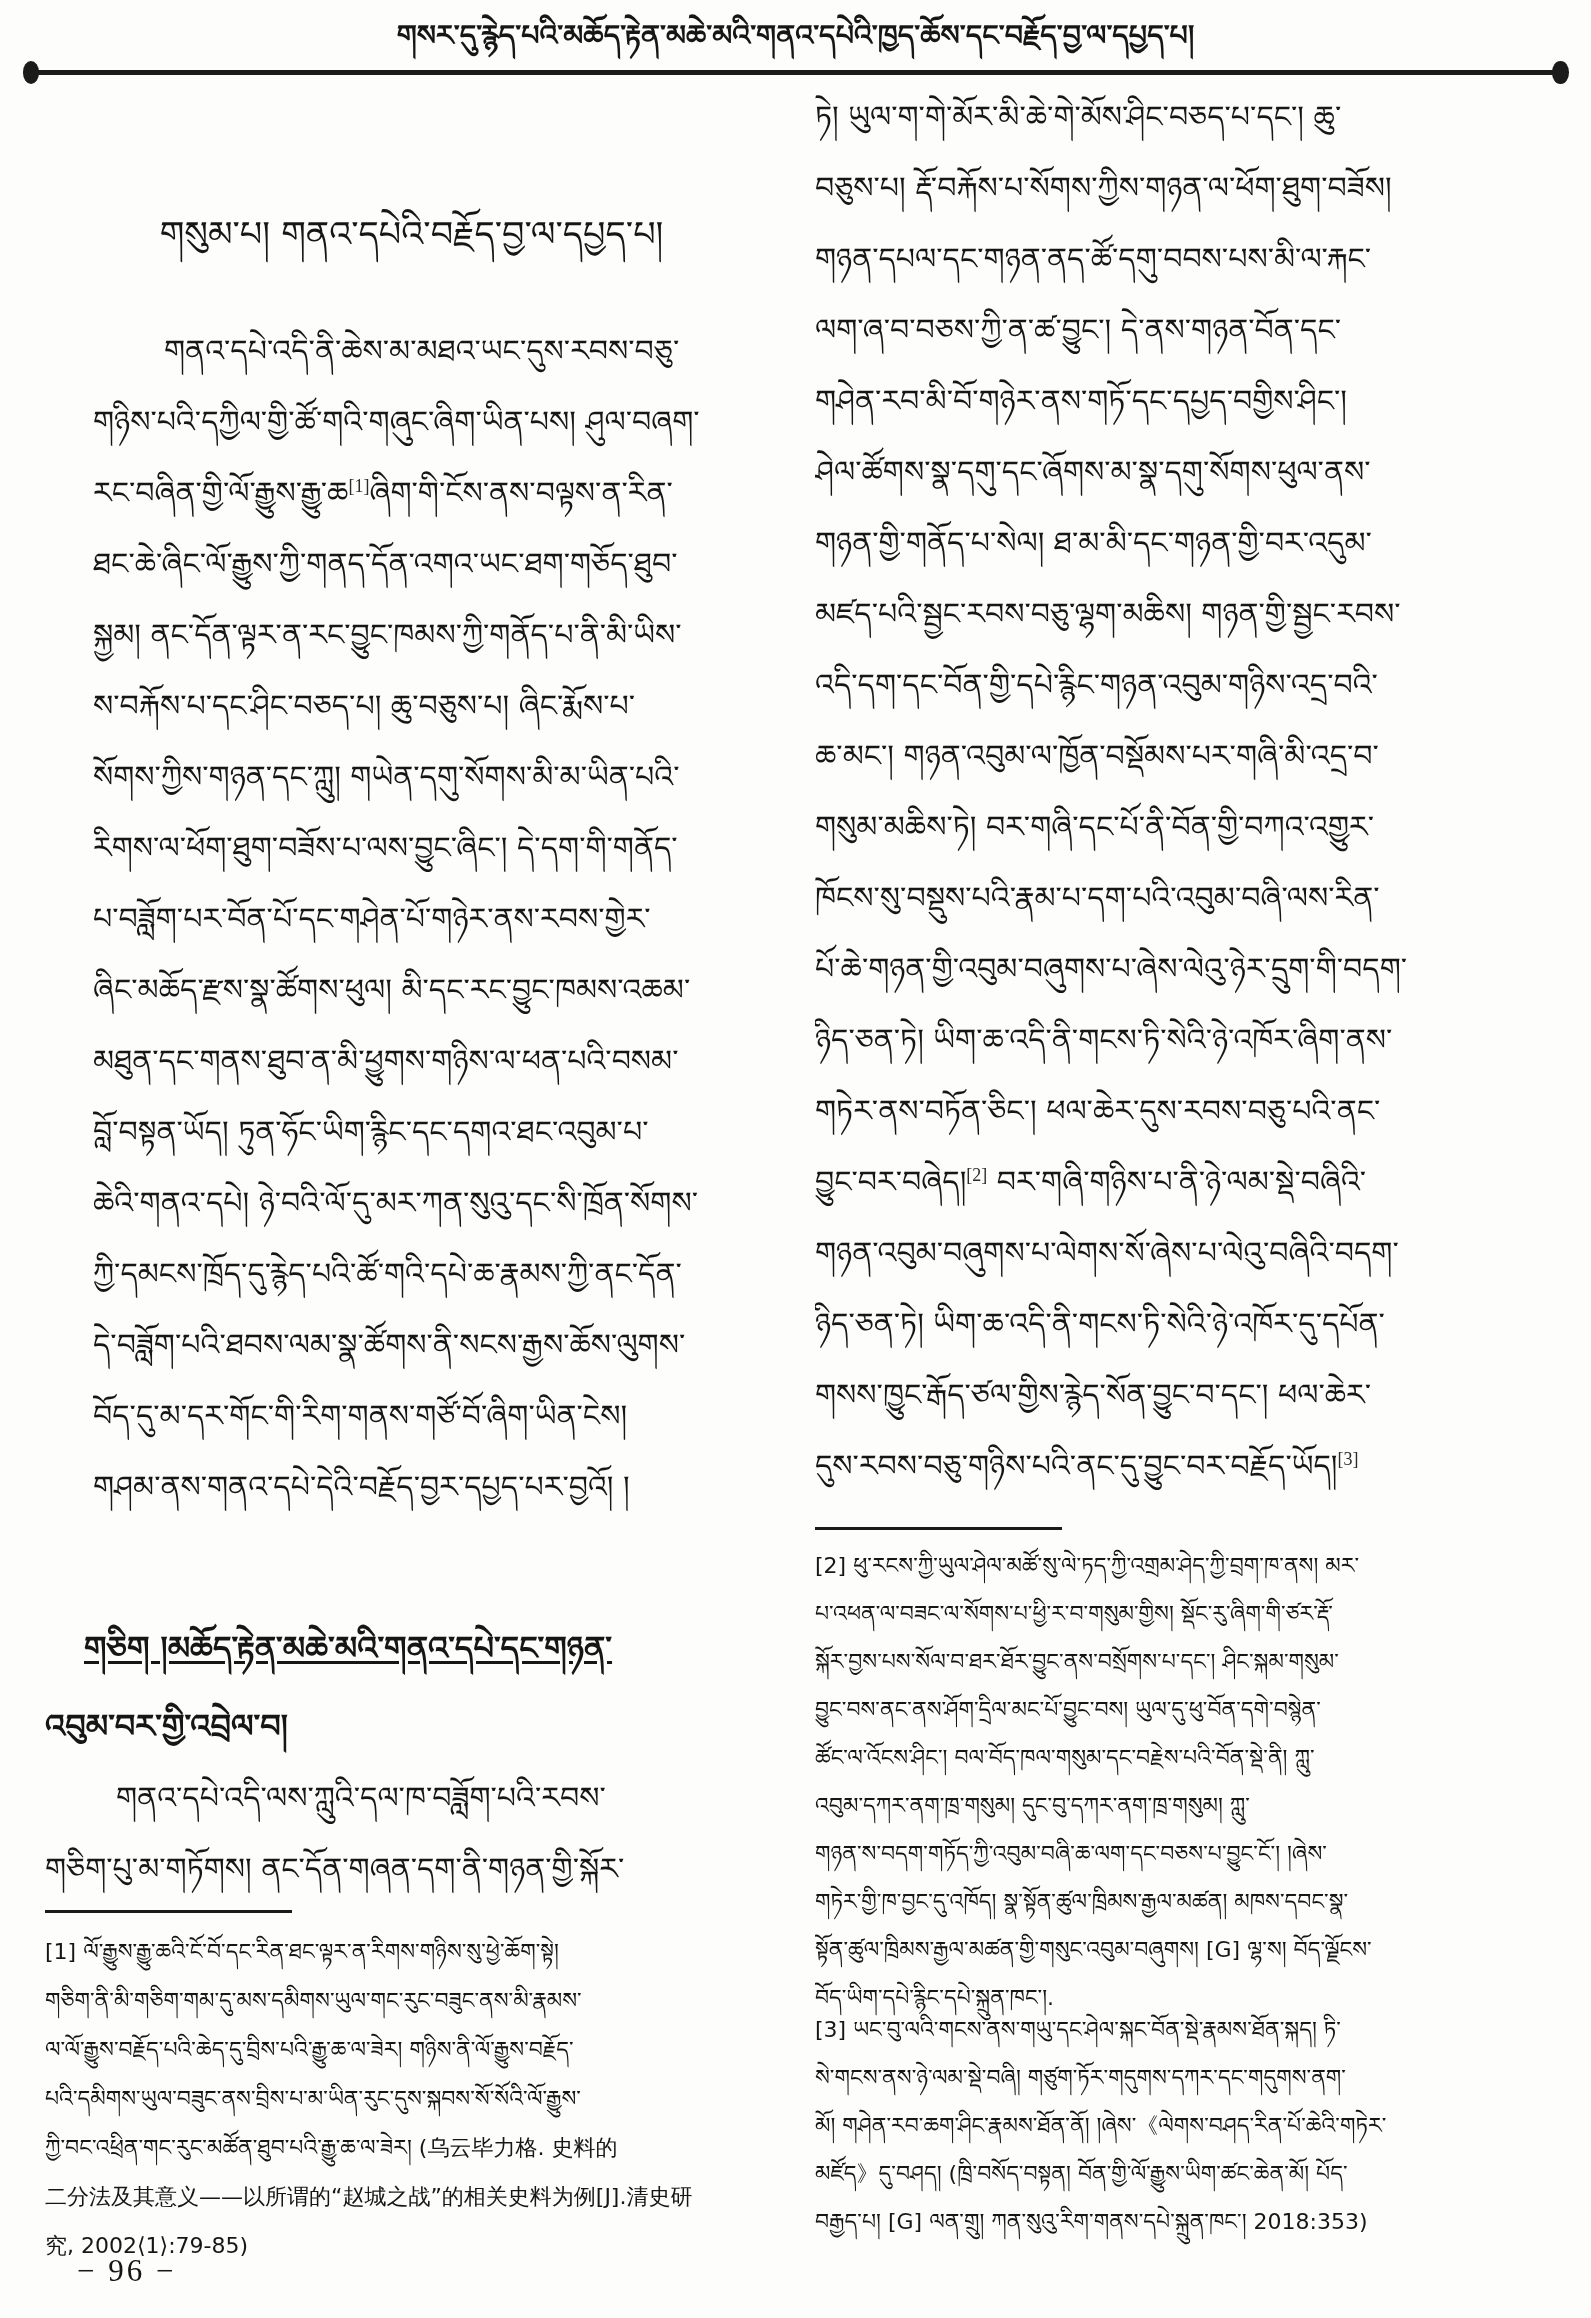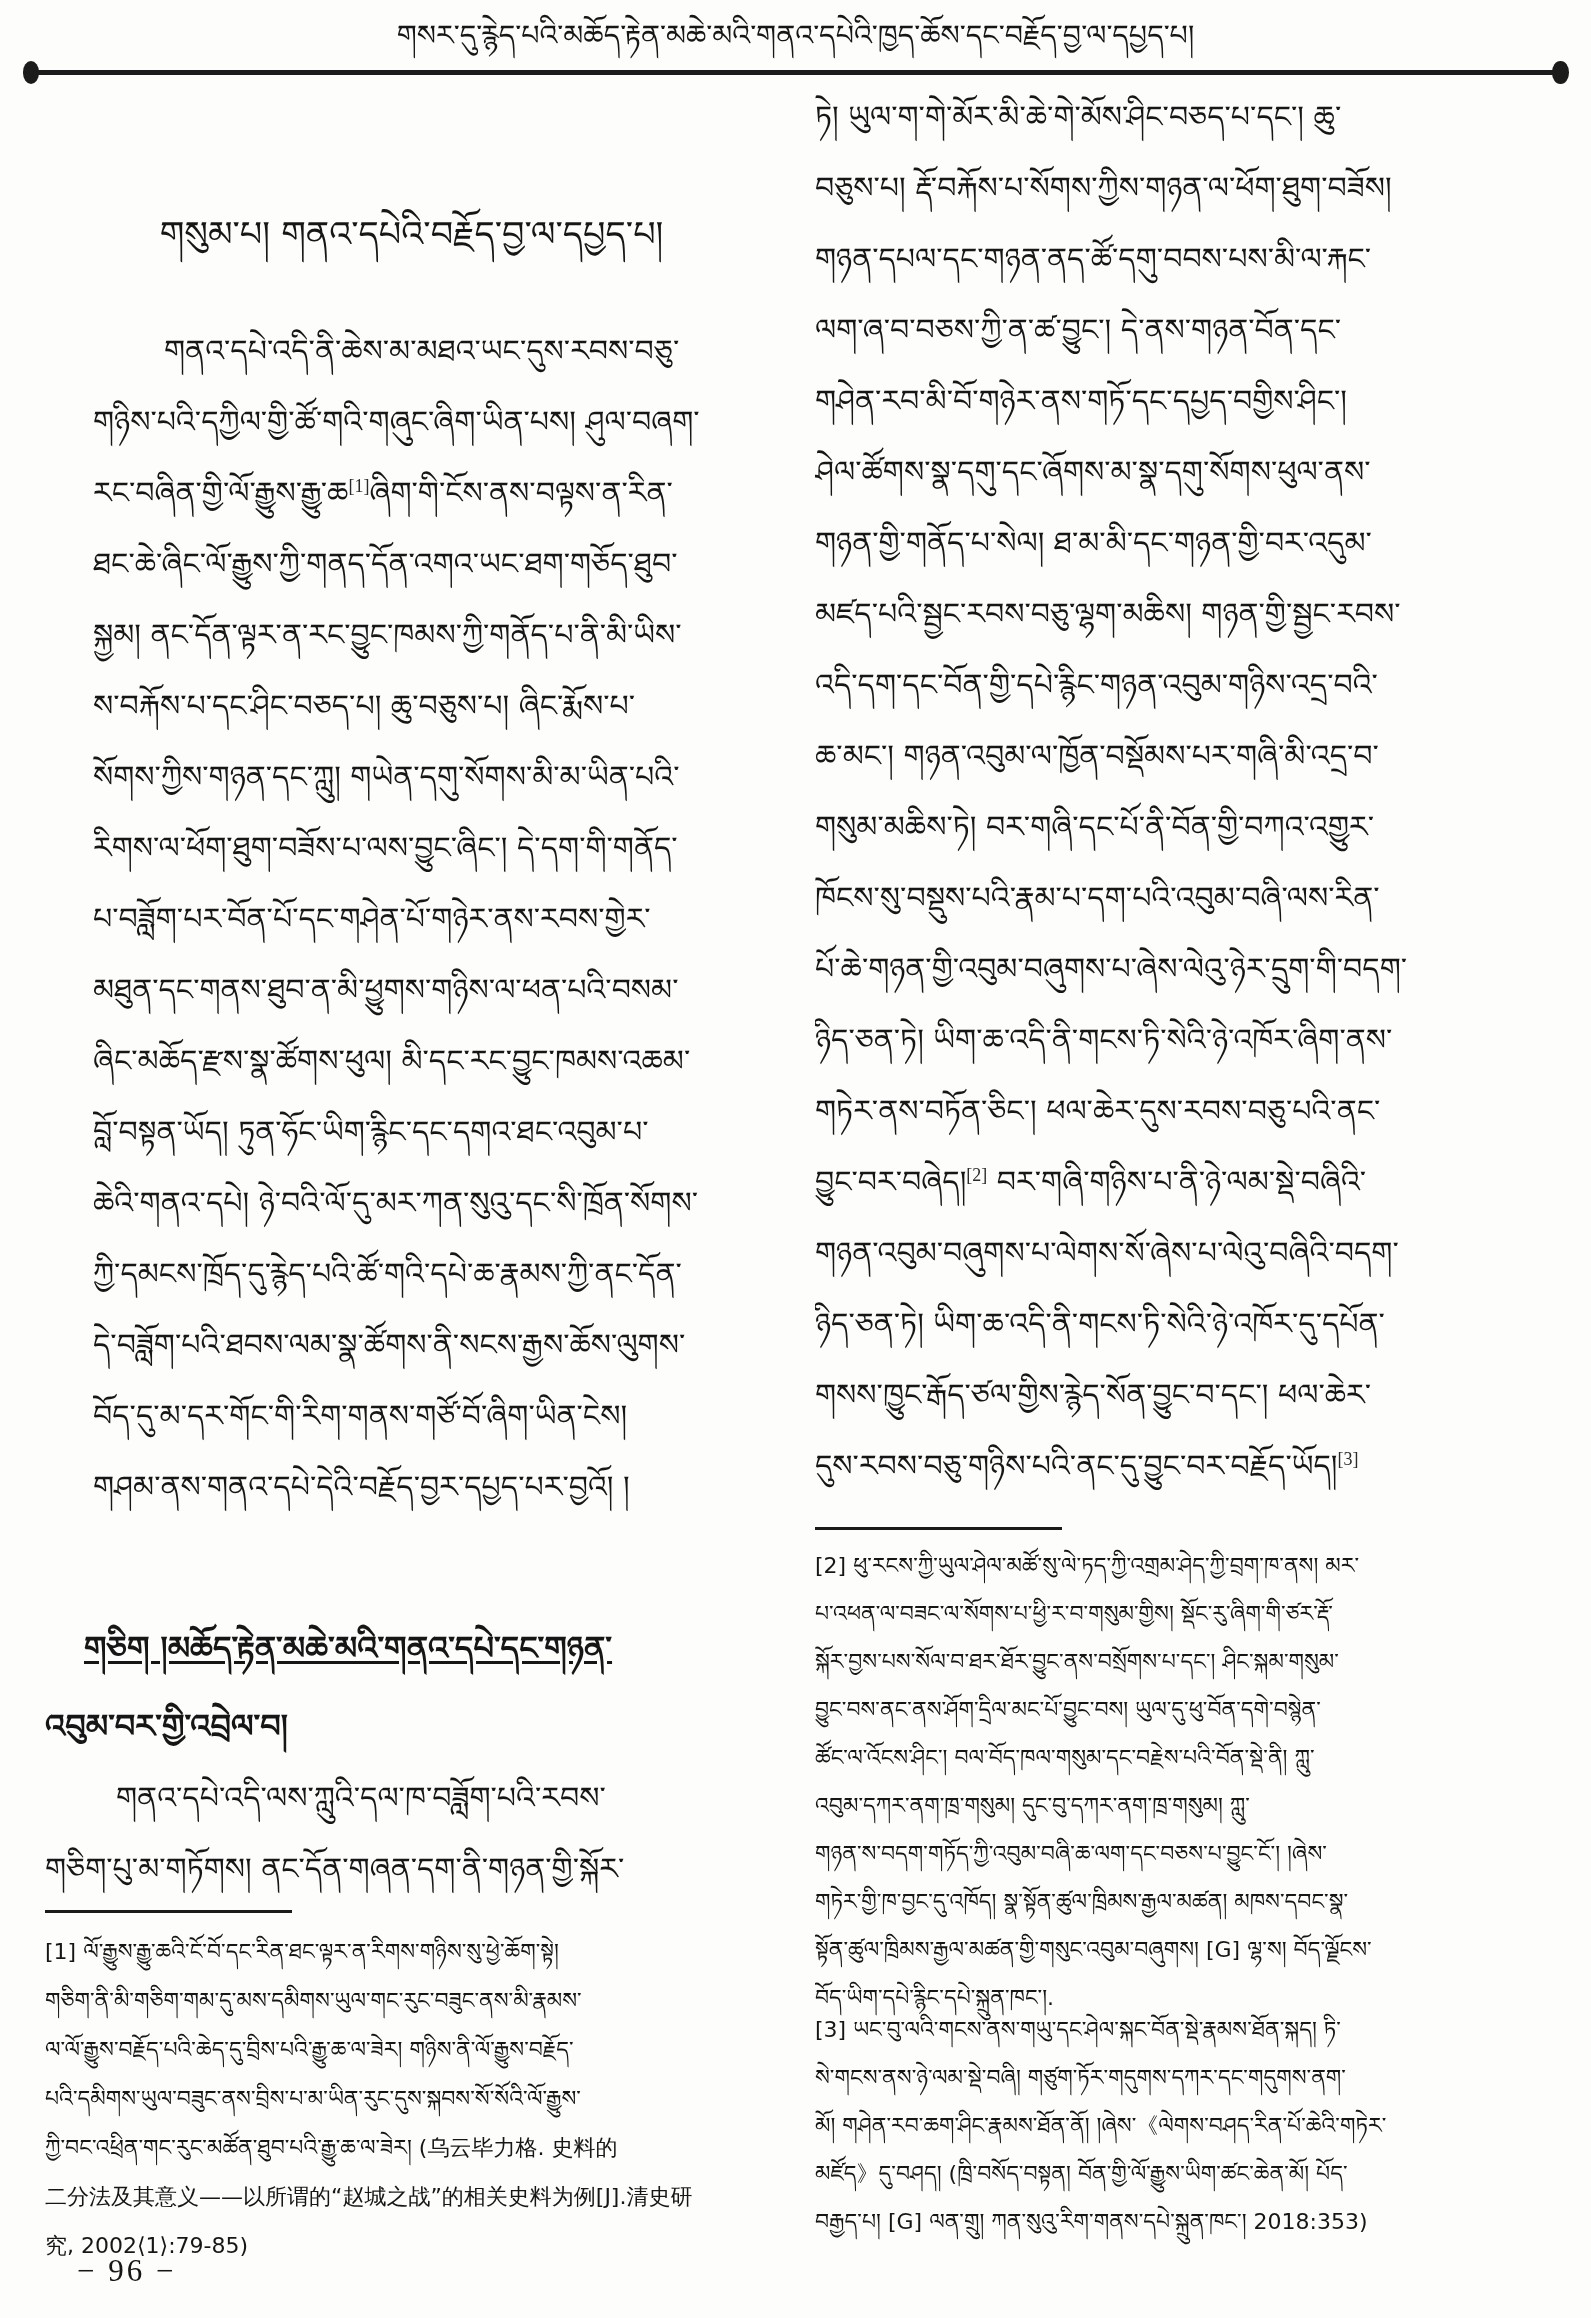--- a/index.html
+++ b/index.html
@@ -9,20 +9,21 @@
     background:#fdfdfc;
     color:#161616;
     font-family:"DejaVu Sans","DejaVu Serif",sans-serif;
     overflow:hidden;
   }
   
   .header-title{
     position:absolute;top:12px;left:0;width:1591px;
     text-align:center;font-size:28.5px;line-height:48px;
     white-space:nowrap;
+    font-weight:bold;
   }
   .header-rule{
     position:absolute;top:70px;left:34px;width:1522px;height:4.5px;
     background:#1b1b1b;
   }
   .rule-dot{
     position:absolute;top:61px;width:16.5px;height:22.5px;border-radius:50%;
     background:#1b1b1b;
   }
   .rule-dot.left{left:22.5px;}
@@ -83,22 +84,22 @@
     <div class="body-par body indent-first" style="top:315px;margin-left:48px;">
         <div class="tline first">གནའ་དཔེ་འདི་ནི་ཆེས་མ་མཐའ་ཡང་དུས་རབས་བཅུ་</div>
         <div class="tline">གཉིས་པའི་དཀྱིལ་གྱི་ཚོ་གའི་གཞུང་ཞིག་ཡིན་པས། ཤུལ་བཞག་</div>
         <div class="tline">རང་བཞིན་གྱི་ལོ་རྒྱུས་རྒྱུ་ཆ<sup class="fnref">[1]</sup>ཞིག་གི་ངོས་ནས་བལྟས་ན་རིན་</div>
         <div class="tline">ཐང་ཆེ་ཞིང་ལོ་རྒྱུས་ཀྱི་གནད་དོན་འགའ་ཡང་ཐག་གཅོད་ཐུབ་</div>
         <div class="tline">སྐྱམ། ནང་དོན་ལྟར་ན་རང་བྱུང་ཁམས་ཀྱི་གནོད་པ་ནི་མི་ཡིས་</div>
         <div class="tline">ས་བརྐོས་པ་དང་ཤིང་བཅད་པ། ཆུ་བཅུས་པ། ཞིང་རྨོས་པ་</div>
         <div class="tline">སོགས་ཀྱིས་གཉན་དང་ཀླུ། གཡེན་དགུ་སོགས་མི་མ་ཡིན་པའི་</div>
         <div class="tline">རིགས་ལ་ཕོག་ཐུག་བཟོས་པ་ལས་བྱུང་ཞིང་། དེ་དག་གི་གནོད་</div>
         <div class="tline">པ་བཟློག་པར་བོན་པོ་དང་གཤེན་པོ་གཉེར་ནས་རབས་གྱེར་</div>
+        <div class="tline">ཞིང་མཆོད་རྫས་སྣ་ཚོགས་ཕུལ། མི་དང་རང་བྱུང་ཁམས་འཆམ་</div>
         <div class="tline">མཐུན་དང་གནས་ཐུབ་ན་མི་ཕྱུགས་གཉིས་ལ་ཕན་པའི་བསམ་</div>
-        <div class="tline">ཞིང་མཆོད་རྫས་སྣ་ཚོགས་ཕུལ། མི་དང་རང་བྱུང་ཁམས་འཆམ་</div>
         <div class="tline">བློ་བསྟན་ཡོད། ཏུན་ཧོང་ཡིག་རྙིང་དང་དགའ་ཐང་འབུམ་པ་</div>
         <div class="tline">ཆེའི་གནའ་དཔེ། ཉེ་བའི་ལོ་དུ་མར་ཀན་སུའུ་དང་སི་ཁྲོན་སོགས་</div>
         <div class="tline">ཀྱི་དམངས་ཁྲོད་དུ་རྙེད་པའི་ཚོ་གའི་དཔེ་ཆ་རྣམས་ཀྱི་ནང་དོན་</div>
         <div class="tline">དེ་བཟློག་པའི་ཐབས་ལམ་སྣ་ཚོགས་ནི་སངས་རྒྱས་ཆོས་ལུགས་</div>
         <div class="tline">བོད་དུ་མ་དར་གོང་གི་རིག་གནས་གཙོ་བོ་ཞིག་ཡིན་ངེས།</div>
         <div class="tline">གཤམ་ནས་གནའ་དཔེ་དེའི་བརྗོད་བྱར་དཔྱད་པར་བྱའོ། །</div>
       </div>
 
     <div class="subhead" style="top:1609px;">
         <div class="tline first">གཅིག །མཆོད་རྟེན་མཆེ་མའི་གནའ་དཔེ་དང་གཉན་</div>

